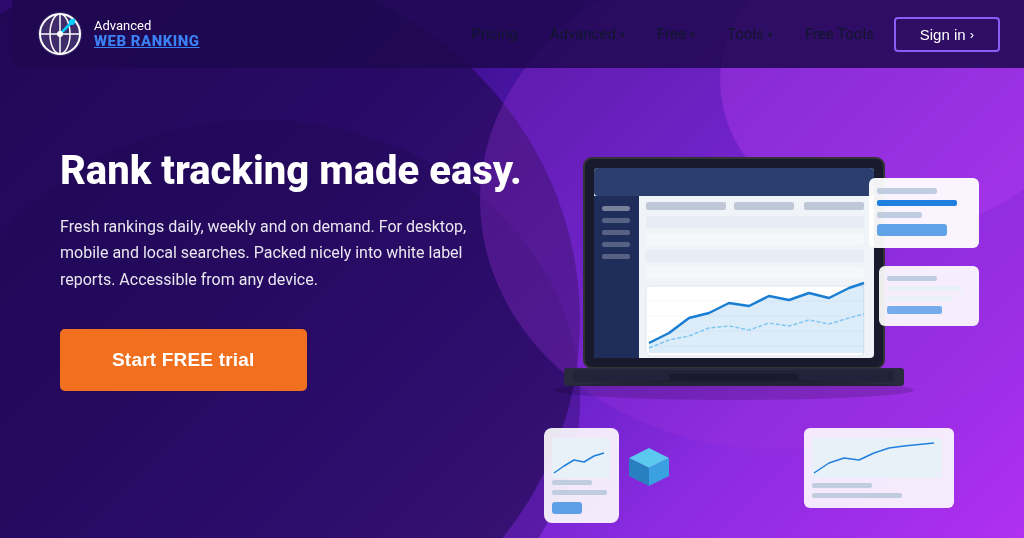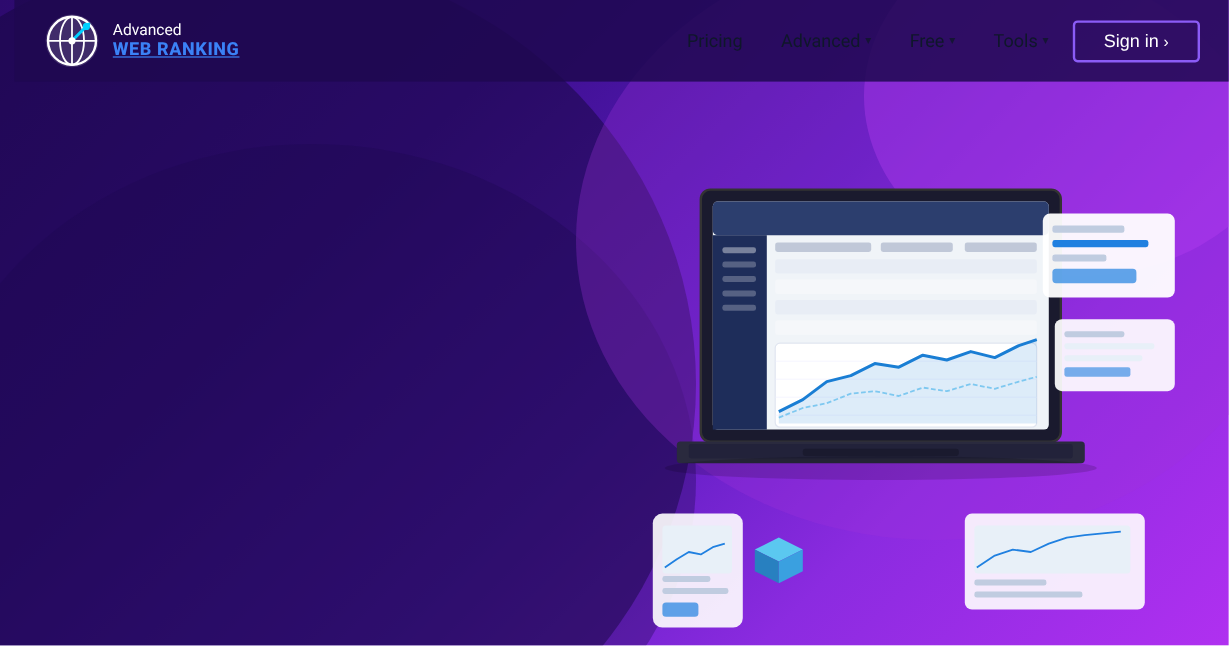--- a/index.html
+++ b/index.html
@@ -205,28 +205,34 @@
       <span class="chevron">▾</span>
     </a>
     <a class="nav-link">
       <span>Free</span>
       <span class="chevron">▾</span>
     </a>
     <a class="nav-link">
       <span>Tools</span>
       <span class="chevron">▾</span>
     </a>
+    <a class="nav-link">Free Tools</a>
     <button class="btn-signin">
       <span>Sign in</span>
       <span style="font-size:13px">›</span>
     </button>
   </div>
 </nav>
 
 <div class="hero">
+  <div class="hero-left">
+    <h1 class="hero-title">Rank tracking made easy.</h1>
+    <p class="hero-desc">Fresh rankings daily, weekly and on demand. For desktop, mobile and local searches. Packed nicely into white label reports. Accessible from any device.</p>
+    <button class="btn-trial">Start FREE trial</button>
+  </div>
 
   <div class="hero-right">
 
     <svg width="520" height="430" viewBox="0 0 520 430" xmlns="http://www.w3.org/2000/svg" style="position:absolute; top:-10px; right:-30px; z-index:6;">
 
       <rect x="110" y="40" width="300" height="210" rx="8" fill="#1a1a2e" stroke="#333" stroke-width="2"></rect>
 
       <rect x="120" y="50" width="280" height="190" rx="4" fill="#f0f4f8"></rect>
 
       <rect x="120" y="50" width="280" height="28" rx="4" fill="#2c3e6e"></rect>

